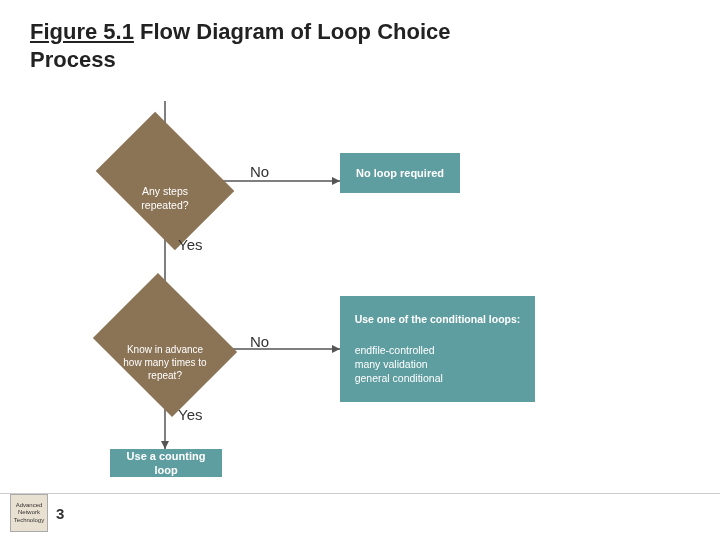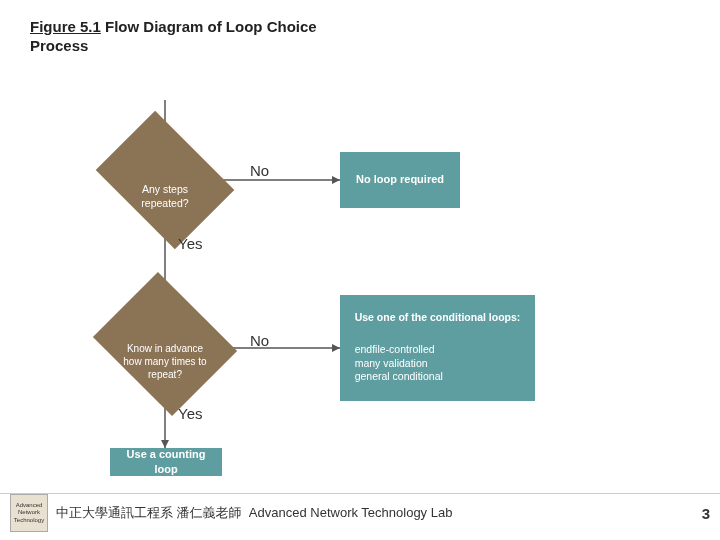--- a/index.html
+++ b/index.html
@@ -12,24 +12,24 @@
       position: relative;
     }
     .slide {
       width: 720px;
       height: 540px;
       background: white;
       position: relative;
       padding: 18px 30px 10px 30px;
     }
     .title {
-      font-size: 15px;
+      font-size: 22px;
       font-weight: bold;
       color: #222;
-      margin-bottom: 24px;
+      margin-bottom: 8px;
       line-height: 1.25;
     }
     .diagram-area {
       position: relative;
       width: 660px;
       height: 430px;
       margin: 0 auto;
     }
     
     .diamond {
@@ -162,21 +162,21 @@
 
     <div class="diamond-wrapper" style="position:absolute; left:79px; top:218px; width:112px; height:92px;">
       <div class="diamond" style="width:112px; height:92px; background:#8B7355;"></div>
       <div class="diamond-label" style="width:88px; font-size:10px;">
         <span>Know in advance
 how many times
 to repeat?</span>
       </div>
     </div>
 
-    <div class="rect-box" style="left:310px; top:72px; width:120px; height:56px;">
+    <div class="rect-box" style="left:310px; top:72px; width:120px; height:40px;">
       <span>No loop
 required</span>
     </div>
 
     <div class="rect-box" style="left:310px; top:215px; width:195px; height:106px; text-align:left; font-weight:normal; font-size:10.5px; padding:8px 10px;">
       <div>
         <div style="font-weight:bold; margin-bottom:18px;">Use one of the conditional loops:</div>
         <div>endfile-controlled</div>
         <div>many validation</div>
         <div>general conditional</div>
@@ -194,19 +194,16 @@
     <div class="label-text" style="left:148px; top:325px;">Yes</div>
 
   </div>
 
   <div class="footer">
     <div class="footer-logo">
       <div>Advanced</div>
       <div>Network</div>
       <div>Technology</div>
     </div>
-    <div class="footer-text">
-      <span>中正大學通訊工程系 潘仁義老師</span>&nbsp;&nbsp;<span>Advanced Network Technology Lab</span>
-    </div>
     <div class="page-num">3</div>
   </div>
 
 </div>
 
 </body></html>

